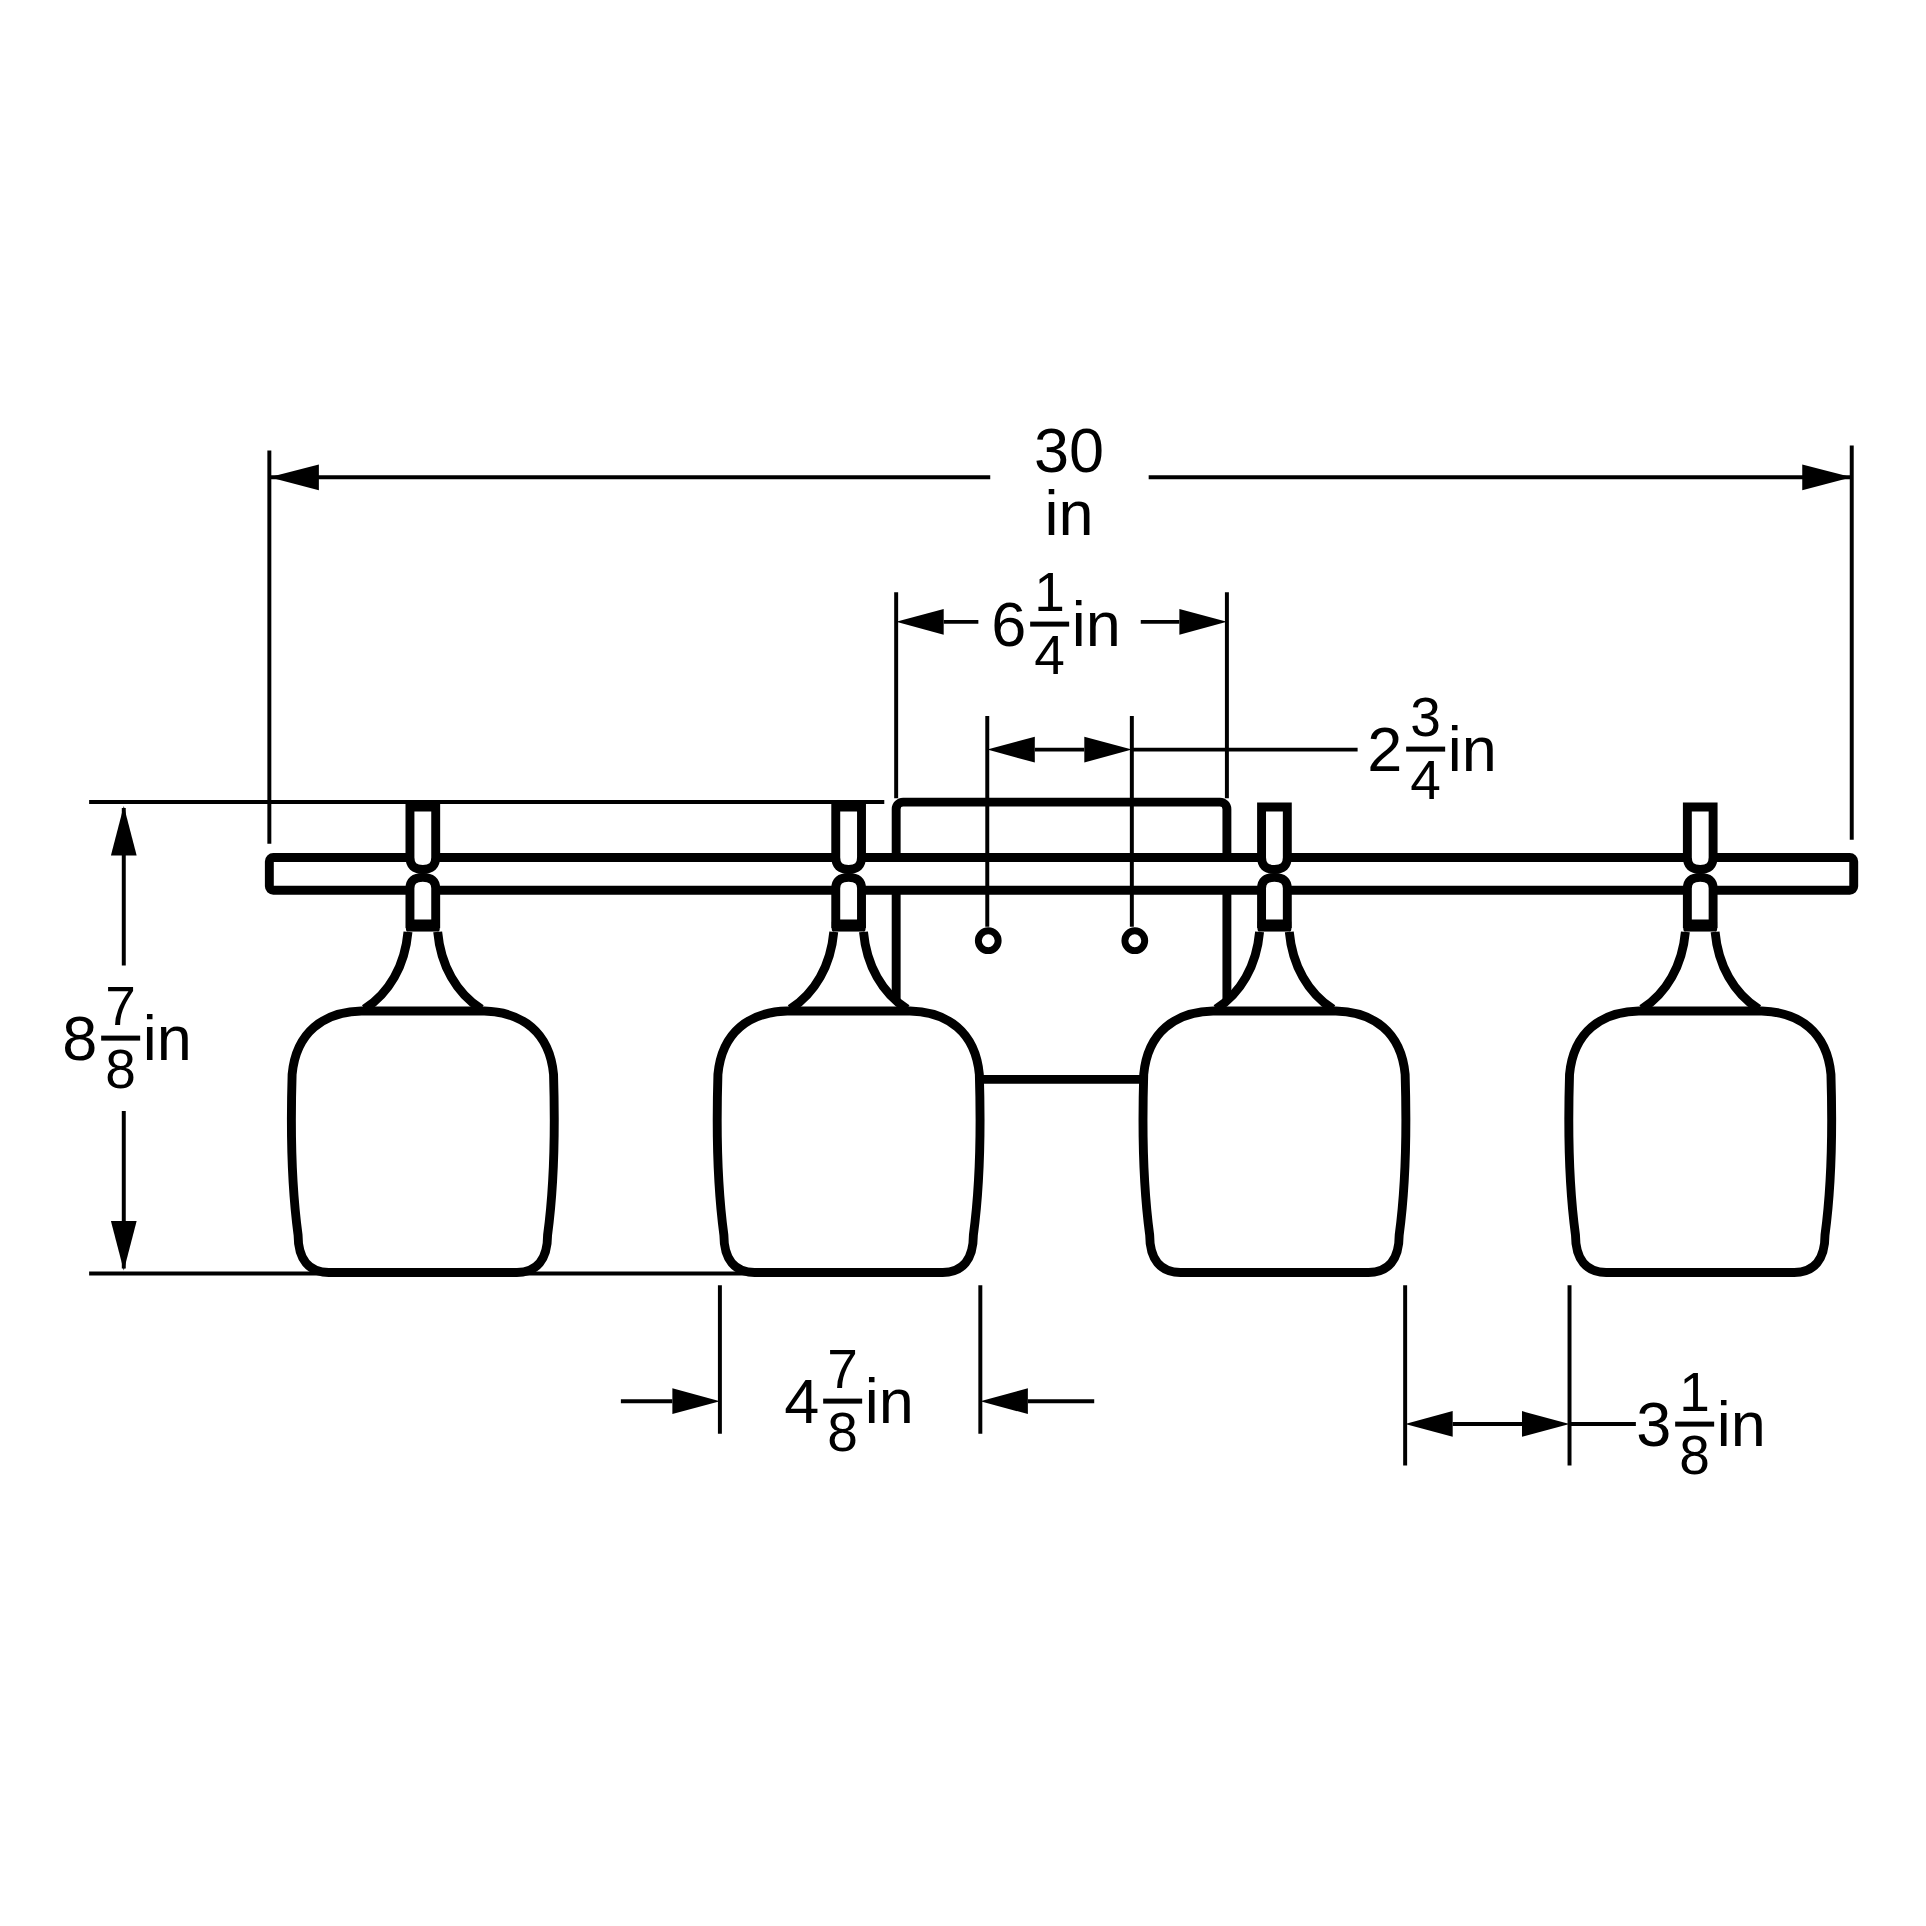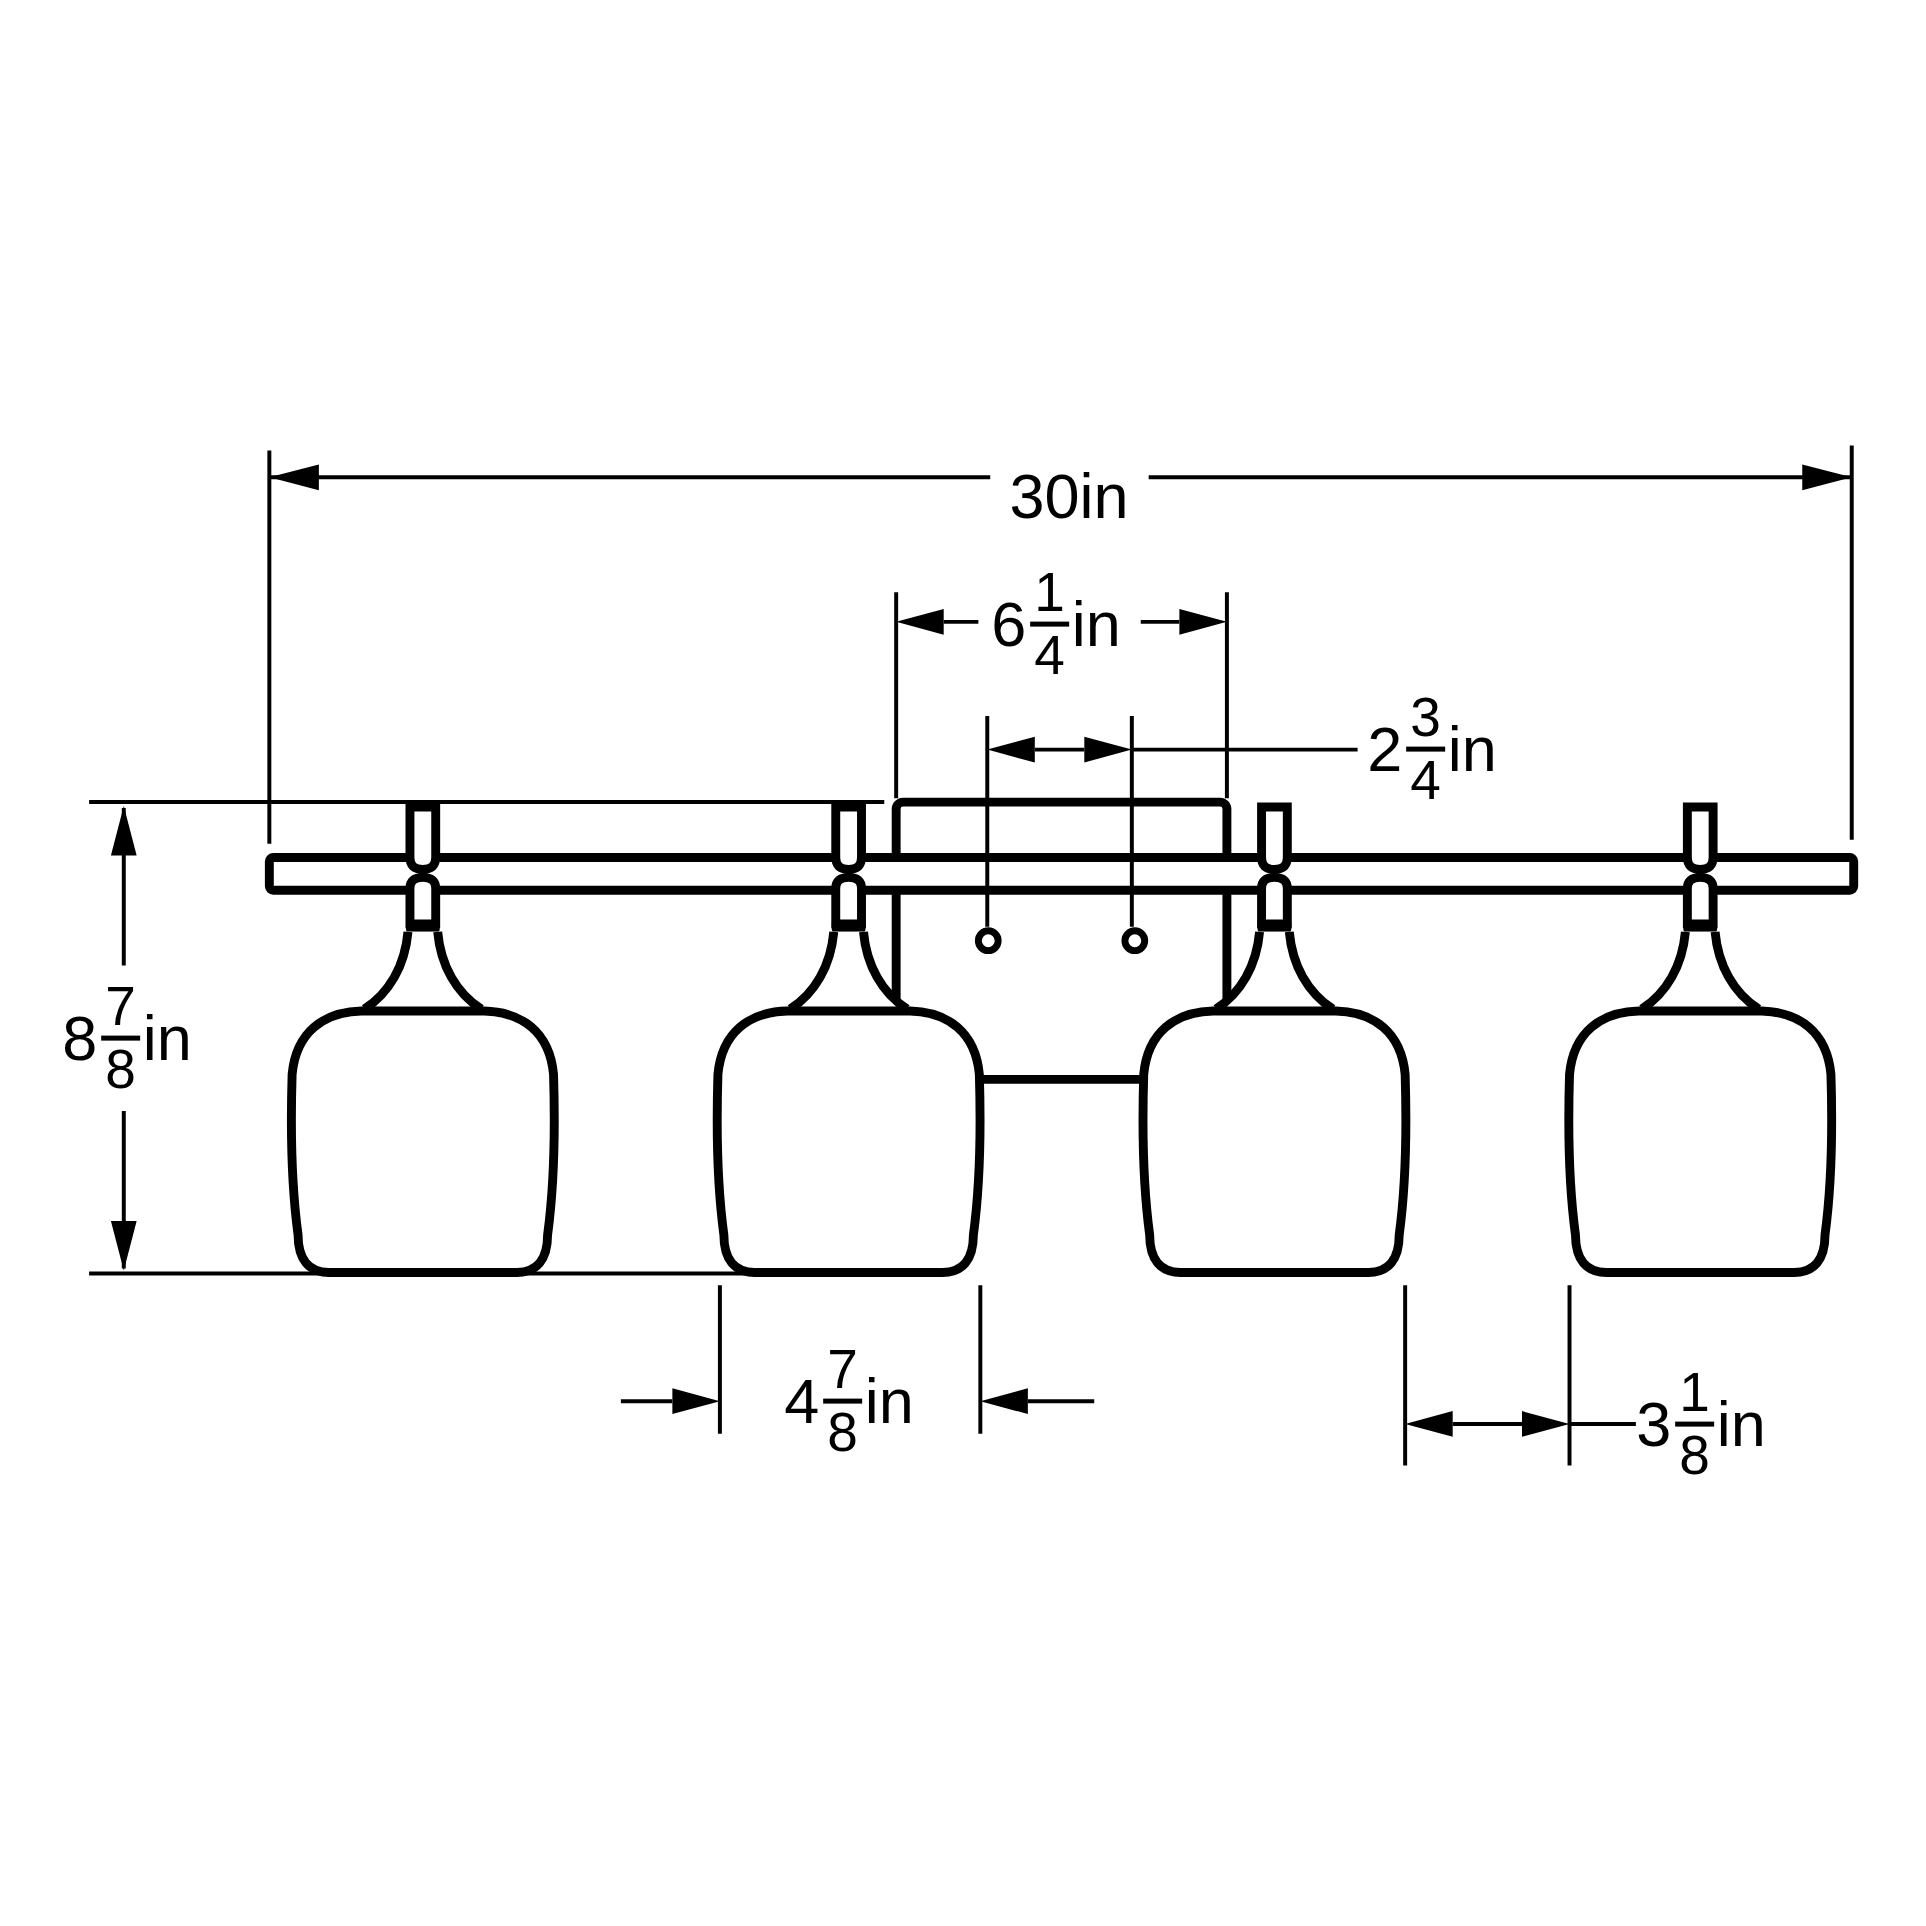--- a/index.html
+++ b/index.html
@@ -136,21 +136,21 @@
         <line x1="1419" y1="1298" x2="1419" y2="1480"></line>
         <line x1="1585" y1="1298" x2="1585" y2="1480"></line>
         <polygon points="1419,1438 1467,1425 1467,1451" stroke="none"></polygon>
         <polygon points="1585,1438 1537,1425 1537,1451" stroke="none"></polygon>
         <line x1="1467" y1="1438" x2="1537" y2="1438"></line>
         <line x1="1585" y1="1438" x2="1652" y2="1438"></line>
       </g>
     </g>
   </svg>
 
-  <div class="dim-label" style="left:1069px; top:496px;">
+  <div class="dim-label" style="left:1069px; top:482px;flex-direction:column;">
     <span class="whole">30</span>
       <span class="unit">in</span>
   </div>
 
   <div class="dim-label" style="left:1056px; top:624px;">
     <span class="whole">6</span>
     <span class="frac">
       <span class="num">1</span>
       <span class="den">4</span>
     </span>

